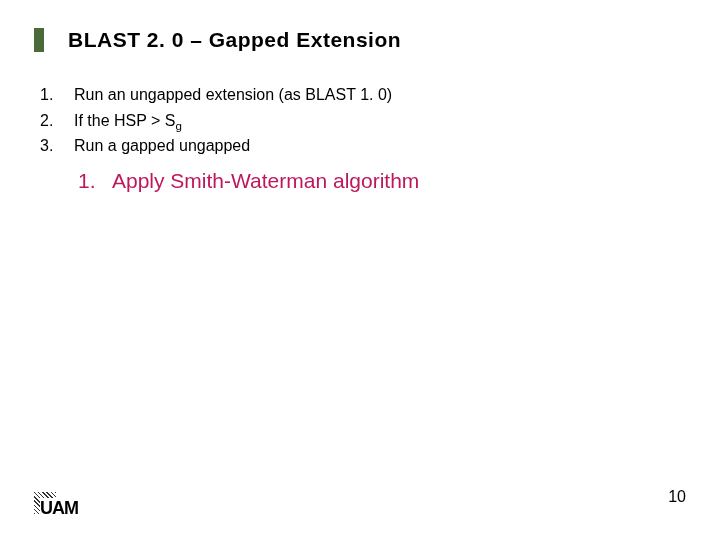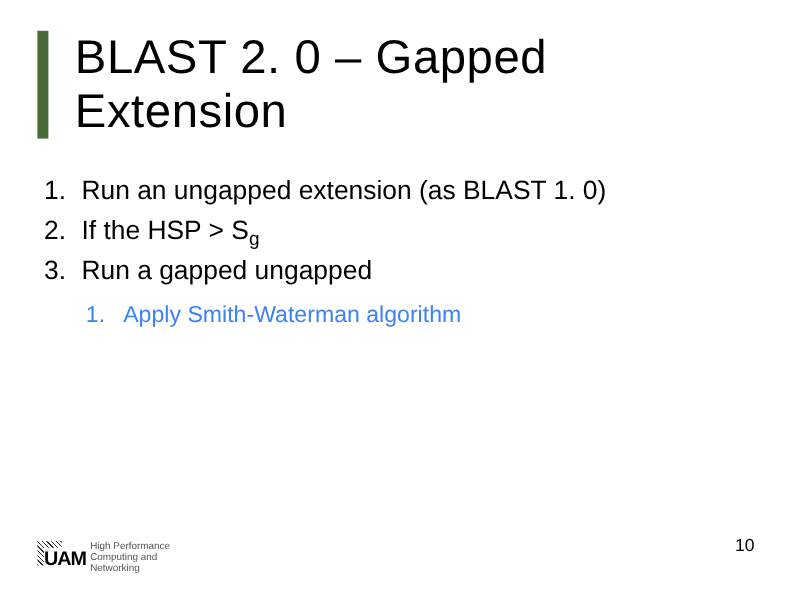--- a/index.html
+++ b/index.html
@@ -16,33 +16,33 @@
     width: 100%;
     height: 100%;
     padding: 28px 34px 20px 34px;
   }
   .title-area {
     border-left: 10px solid #4a6a3a;
     padding-left: 24px;
     margin-bottom: 32px;
   }
   .title {
-    font-size: 43px;
-    font-weight: 400;
+    font-size: 21px;
+    font-weight: 700;
     color: #000;
     letter-spacing: 0.5px;
   }
   .main-list {
     margin-left: 6px;
     list-style: none;
     counter-reset: item;
   }
   .main-list > li {
     counter-increment: item;
-    font-size: 24px;
+    font-size: 16px;
     color: #000;
     margin-bottom: 4px;
     line-height: 1.35;
     padding-left: 34px;
     position: relative;
   }
   .main-list > li::before {
     content: counter(item) ".";
     position: absolute;
     left: 0;
@@ -54,21 +54,21 @@
   }
   .sub-list {
     list-style: none;
     counter-reset: sub;
     margin-top: 10px;
     margin-left: 44px;
   }
   .sub-list > li {
     counter-increment: sub;
     font-size: 21px;
-    color: #3b82f6;
+    color: #be185d;
     line-height: 1.35;
     padding-left: 34px;
     position: relative;
   }
   .sub-list > li::before {
     content: counter(sub) ".";
     position: absolute;
     left: 0;
   }
   .alignment-block {
@@ -150,22 +150,17 @@
     <div class="group">
     </div>
     
   </div>
 
   <div class="footer-logo">
     <div class="logo-box">
       <div class="logo-hatch"></div>
       <div class="logo-letters">UAM</div>
     </div>
-    <div class="logo-text">
-      <div>High Performance</div>
-      <div>Computing and</div>
-      <div>Networking</div>
-    </div>
   </div>
 
   <div class="page-number">10</div>
 
 </div>
 
 </body></html>

